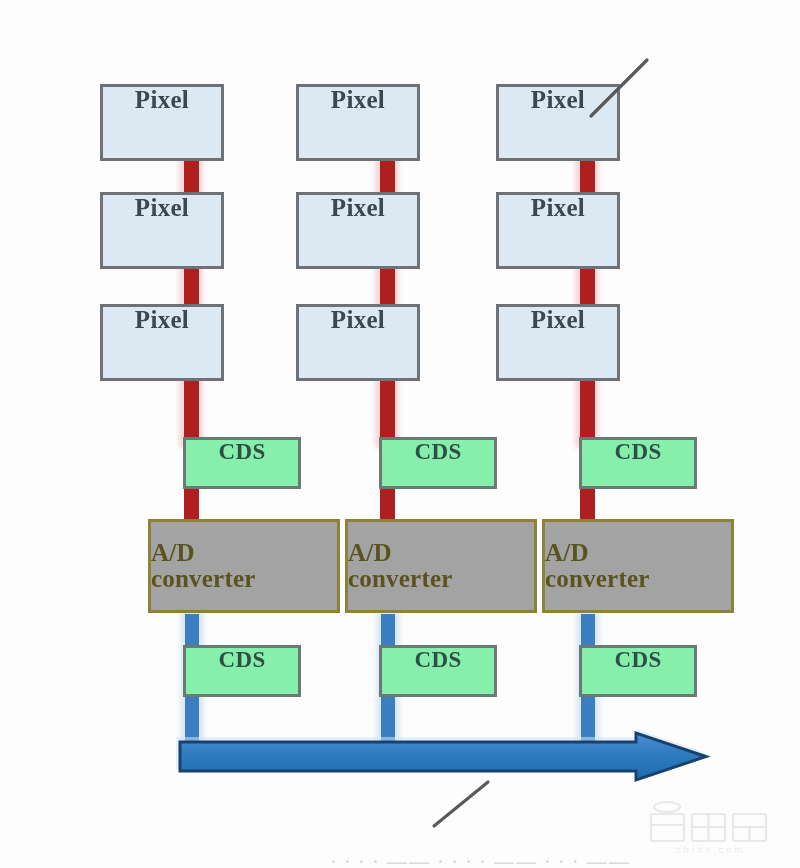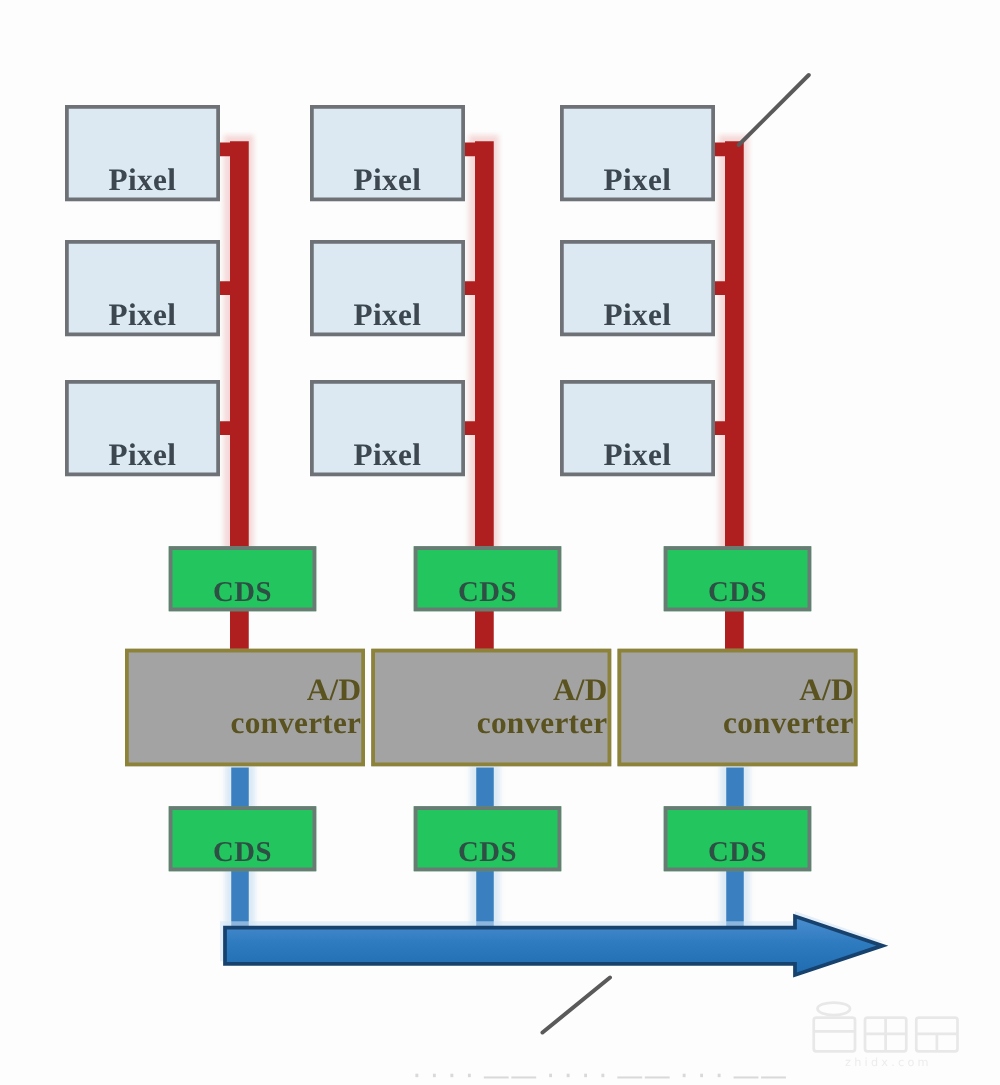--- a/index.html
+++ b/index.html
@@ -14,37 +14,38 @@
     background: #fdfdfd;
     overflow: hidden;
     font-family: "Liberation Serif", "DejaVu Serif", serif;
   }
 
   
   .box {
     position: absolute;
     box-sizing: border-box;
     display: flex;
-    align-items: flex-end;
+    align-items: flex-start;
     justify-content: center;
     text-align: center;
     line-height: 1.05;
+    margin-left: 48px;
   }
 
   .pixel-box {
     background: #dce9f2;
     border: 3px solid #6e7276;
     color: #3c4750;
     font-size: 25px;
     font-weight: 600;
     letter-spacing: .3px;
   }
 
   .cds-box {
-    background: #22c55e;
+    background: #86efac;
     border: 3px solid #6c7a76;
     color: #2f4f45;
     font-size: 23px;
     font-weight: 600;
     letter-spacing: .4px;
   }
 
   .adc-box {
     background: #a3a3a3;
     border: 3px solid #8d8338;

